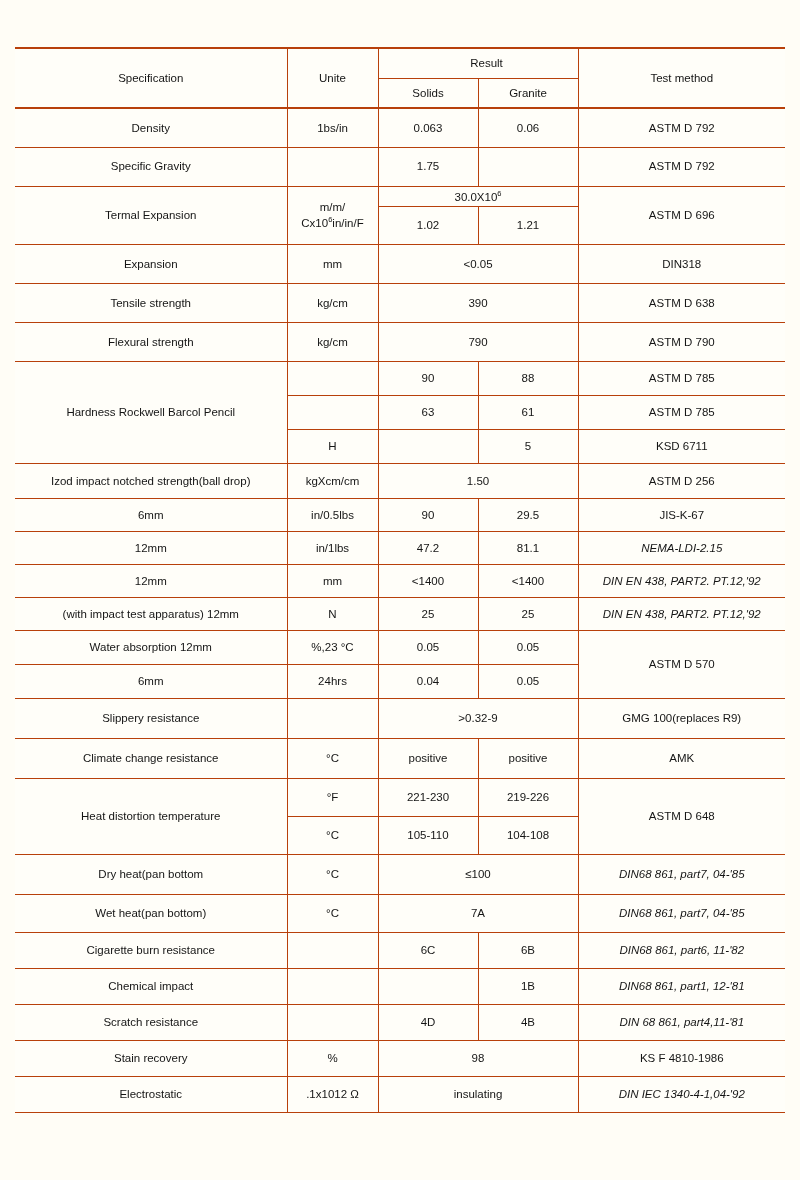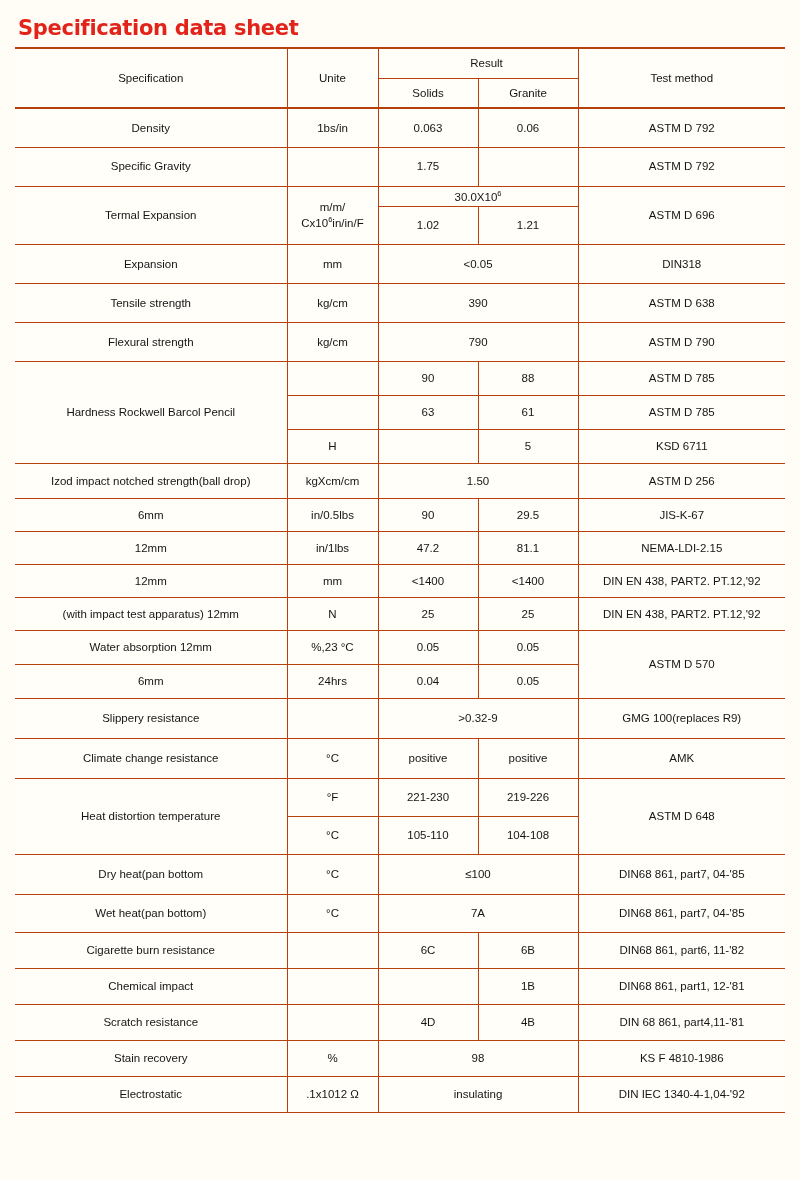--- a/index.html
+++ b/index.html
@@ -64,28 +64,27 @@
   .c-unit  { width: 91px; }
   .c-sol   { width: 100px; }
   .c-gra   { width: 100px; }
   .c-test  { width: 207px; }
 
   td.spec-cell { font-size: 11.5px; }
   td.test-cell { font-size: 11.5px; }
   .sup { font-size: 7.5px; vertical-align: super; }
   .u2line { line-height: 1.15; font-size: 11px; }
   .nowrap { white-space: nowrap; }
-  td.small { font-size: 10.8px; }
+  td.small { font-size: 10.8px; font-style: italic; }
 </style>
 </head>
 <body>
 
 <div id="sheet">
 
-  <div id="title">Specification data sheet</div>
 
   <table class="spec">
     <colgroup>
       <col class="c-spec">
         <col class="c-unit">
         <col class="c-sol">
         <col class="c-gra">
         <col class="c-test">
     </colgroup>
     <thead>

